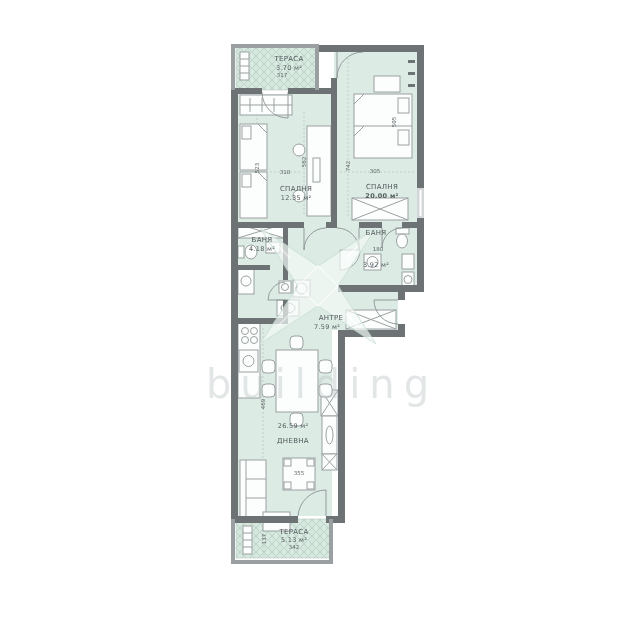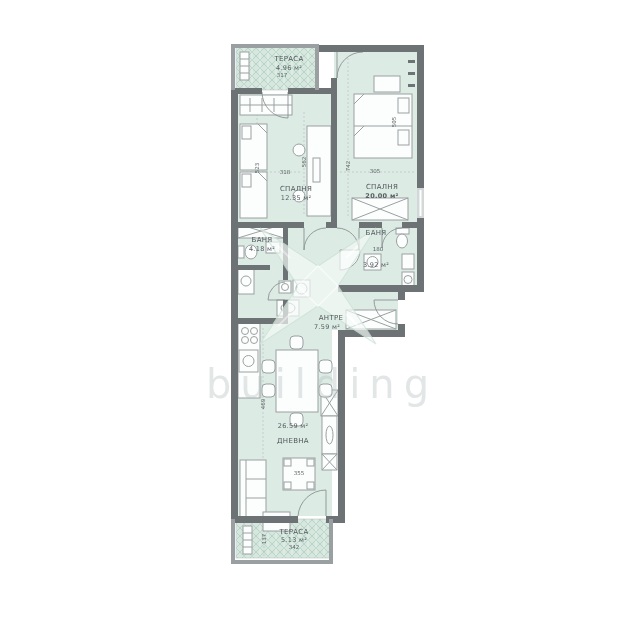--- a/index.html
+++ b/index.html
@@ -293,21 +293,21 @@
     <g transform="translate(318,286)" opacity="0.8">
       <path d="M58,-58 L20,0 L58,58 L0,20 L-58,58 L-20,0 L-58,-58 L0,-20 Z" fill="rgba(245,250,247,0.85)" stroke="#cfe3d9" stroke-width="1.2"></path>
       <path d="M20,0 L0,20 L-20,0 L0,-20 Z" fill="none" stroke="#ffffff" stroke-width="1.4"></path>
       <path d="M40,-40 L28,-28 M40,40 L28,28 M-40,40 L-28,28 M-40,-40 L-28,-28" stroke="#ffffff" stroke-width="2"></path>
     </g>
   </svg>
 
   <div class="wm-text" style="left:322px;top:384px;">building</div>
 
   <span class="lbl" style="left:289px;top:59px;">ТЕРАСА</span>
-  <span class="lbl area" style="left:289px;top:68px;">4.96 м²</span>
+  <span class="lbl area" style="left:289px;top:68px;">3.70 м²</span>
   <span class="lbl dim" style="left:282px;top:76px;">317</span>
 
   <span class="lbl dim v" style="left:258px;top:168px;">523</span>
   <span class="lbl dim v" style="left:305px;top:162px;">562</span>
   <span class="lbl dim" style="left:285px;top:173px;">318</span>
   <span class="lbl" style="left:296px;top:189px;">СПАЛНЯ</span>
   <span class="lbl area" style="left:296px;top:198px;">12.35 м²</span>
 
   <span class="lbl dim v" style="left:349px;top:166px;">742</span>
   <span class="lbl dim v" style="left:395px;top:122px;">505</span>

